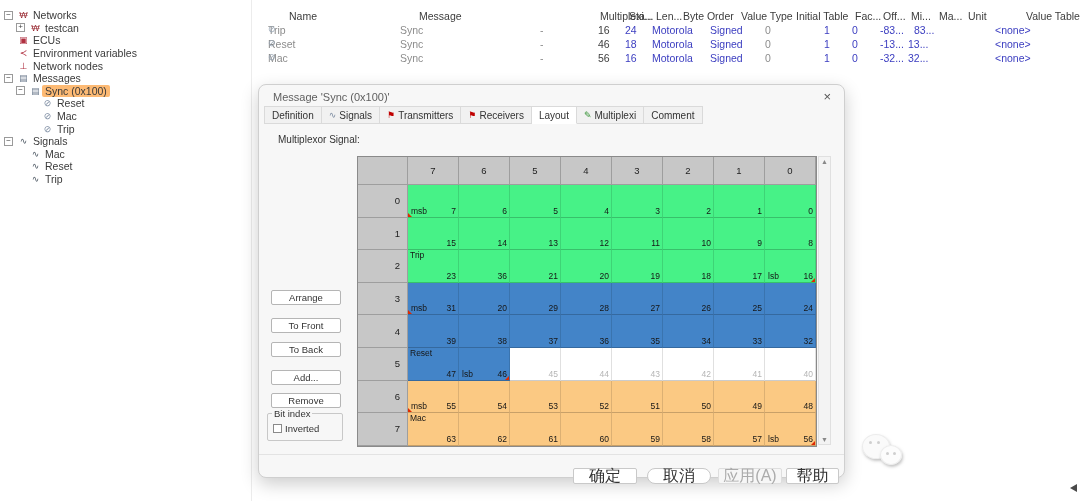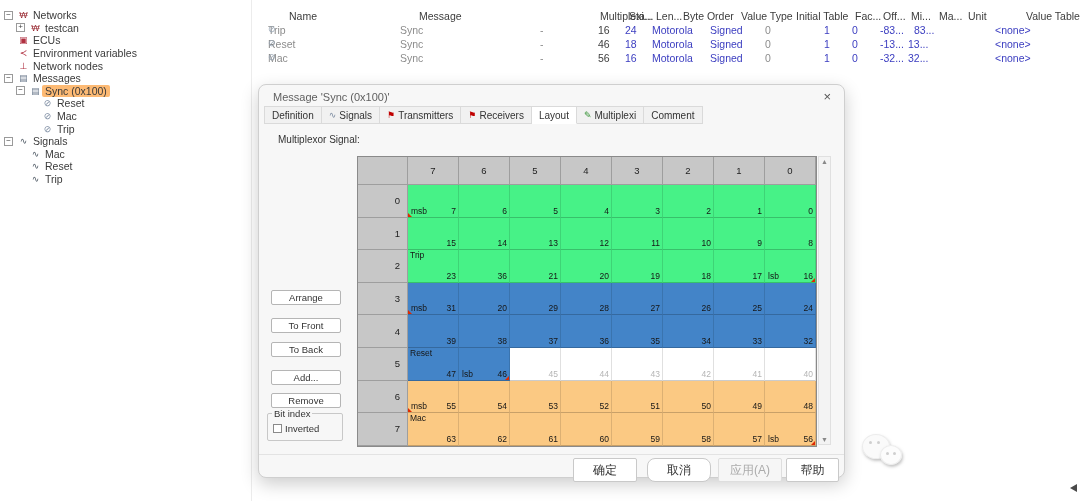--- a/index.html
+++ b/index.html
@@ -81,22 +81,22 @@
   .side-btn { position:absolute; left:12px; width:70px; height:15px; background:#fff;
     border:1px solid #b5b5b5; border-radius:2px; font-size:9.5px; color:#333;
     display:flex; align-items:center; justify-content:center; cursor:pointer; }
   .groupbox { position:absolute; left:8px; top:328px; width:76px; height:28px;
     border:1px solid #c8c8c8; border-radius:2px; }
   .groupbox-label { position:absolute; left:4px; top:-6px; background:#f7f7f7; padding:0 2px; font-size:9.5px; }
   .checkrow { position:absolute; left:5px; top:9px; display:flex; align-items:center; gap:3px; font-size:9.5px; }
   .checkbox { width:9px; height:9px; border:1px solid #8a8a8a; background:#fff; flex:none; }
 
   .dlg-sep { position:absolute; left:0; right:0; top:369px; border-top:1px solid #e3e3e3; }
-  .dlg-btn { position:absolute; top:373px; height:24px; background:#fff;
-    border:1px solid #c9c9c9; border-radius:2px; font-size:12px; color:#333;
+  .dlg-btn { position:absolute; top:383px; height:16px; background:#fff;
+    border:1px solid #c9c9c9; border-radius:2px; font-size:16px; color:#333;
     display:flex; align-items:center; justify-content:center; cursor:pointer; }
   .dlg-btn.disabled { color:#ababab; background:#f6f6f6; border-color:#dedede; }
 
   
   .watermark { position:absolute; left:856px; top:426px; width:210px; height:52px; }
   .wm-logo { position:absolute; left:4px; top:6px; width:46px; height:40px; }
   .wm-b1 { position:absolute; left:2px; top:2px; width:28px; height:25px; border-radius:50%;
     background:#fafafa; box-shadow:1px 2px 3px rgba(140,140,140,0.5), inset 0 0 0 1px #ececec; }
   .wm-b2 { position:absolute; left:20px; top:13px; width:22px; height:20px; border-radius:50%;
     background:#fcfcfc; box-shadow:1px 2px 3px rgba(140,140,140,0.5), inset 0 0 0 1px #ececec; }

